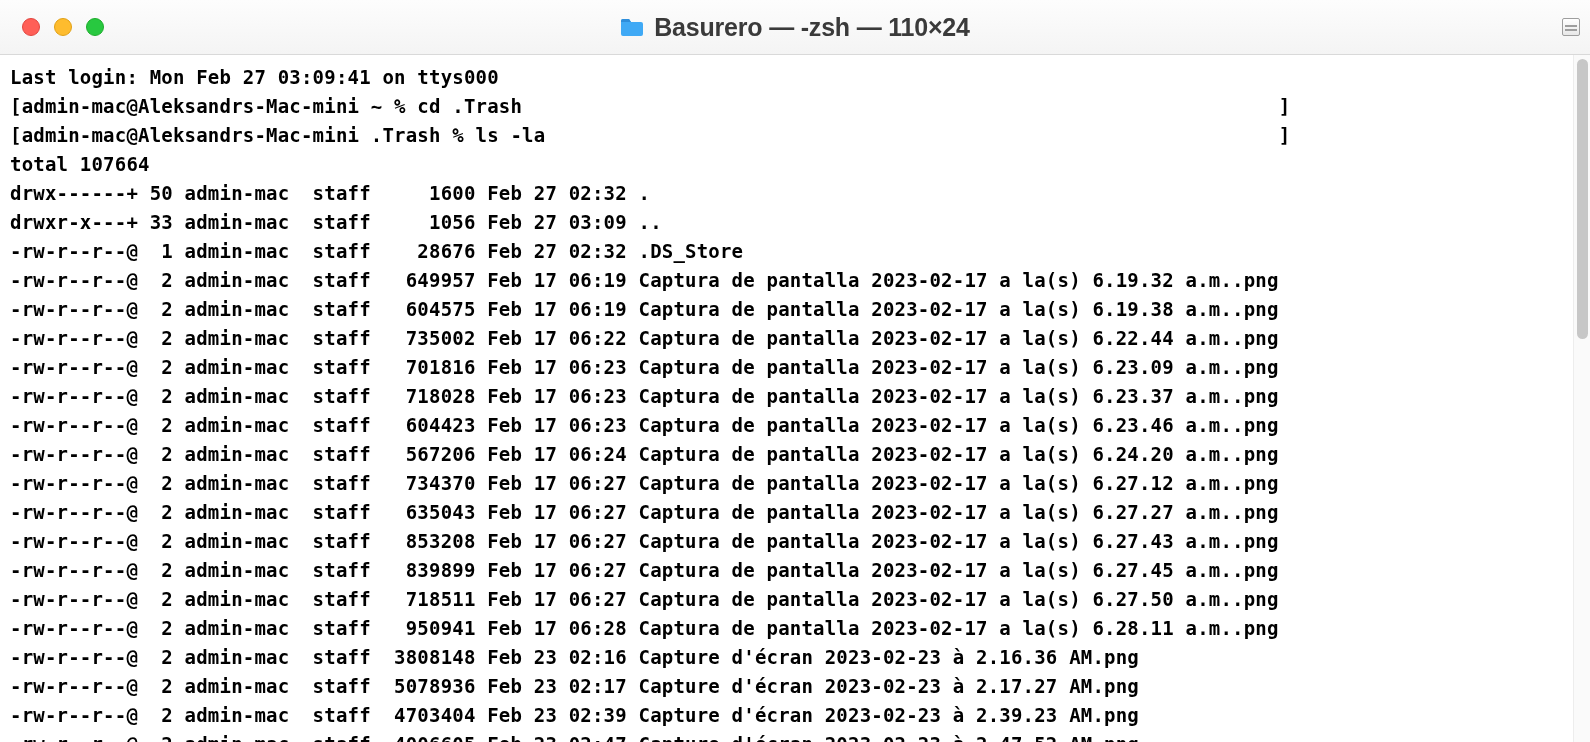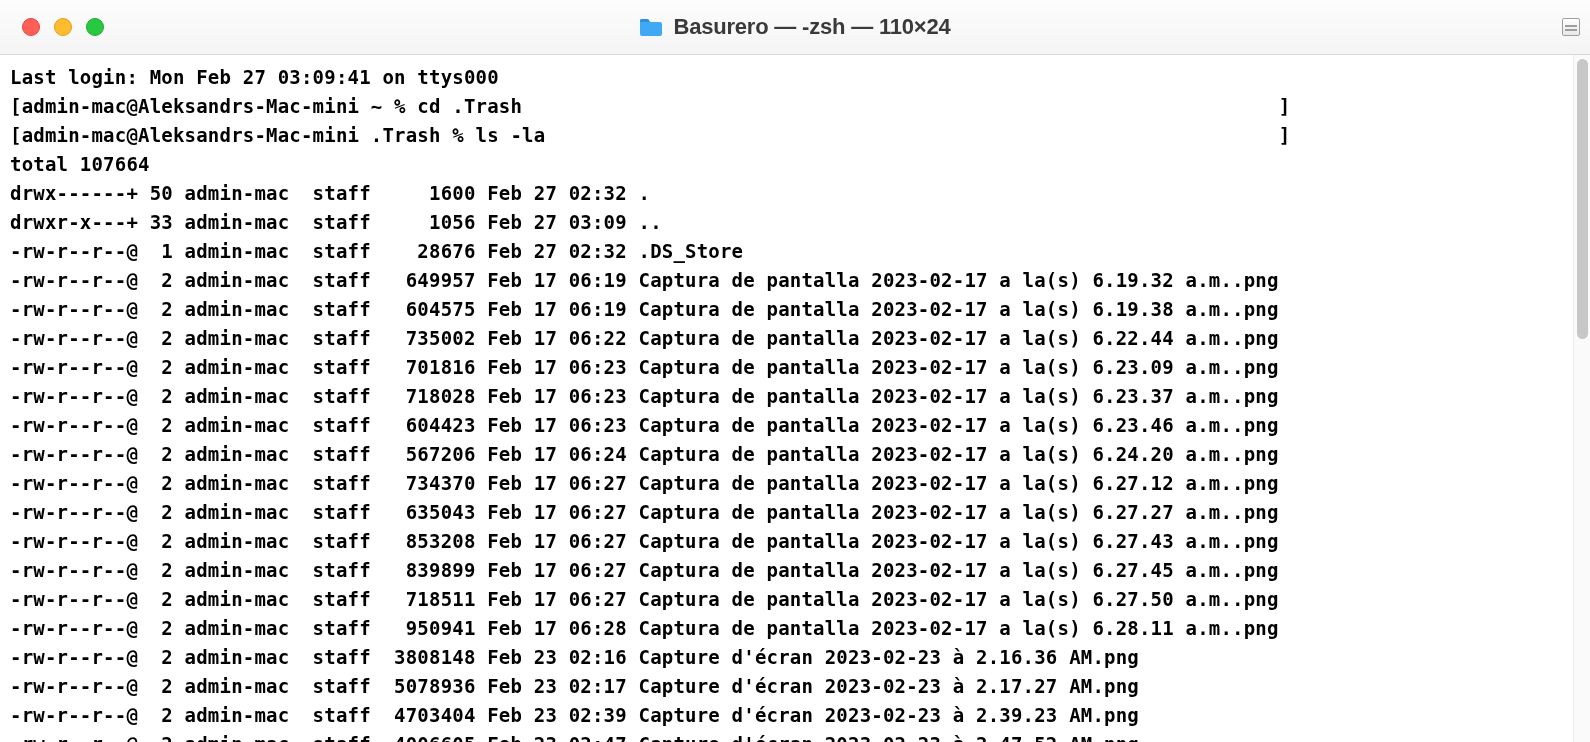--- a/index.html
+++ b/index.html
@@ -43,21 +43,21 @@
     gap: 10px;
     pointer-events: none;
   }
   .folder-icon {
     width: 24px; height: 20px;
     display:inline-block;
   }
   .title-text {
     font-family: -apple-system, "Helvetica Neue", sans-serif;
     font-weight: 700;
-    font-size: 22px;
+    font-size: 25px;
     color: #3a3a3a;
     letter-spacing: -0.2px;
   }
   .titlebar-right-icon {
     position: absolute;
     right: 10px;
     top: 50%;
     transform: translateY(-50%);
     width: 18px; height: 18px;
     border: 1px solid #9e9e9e;

